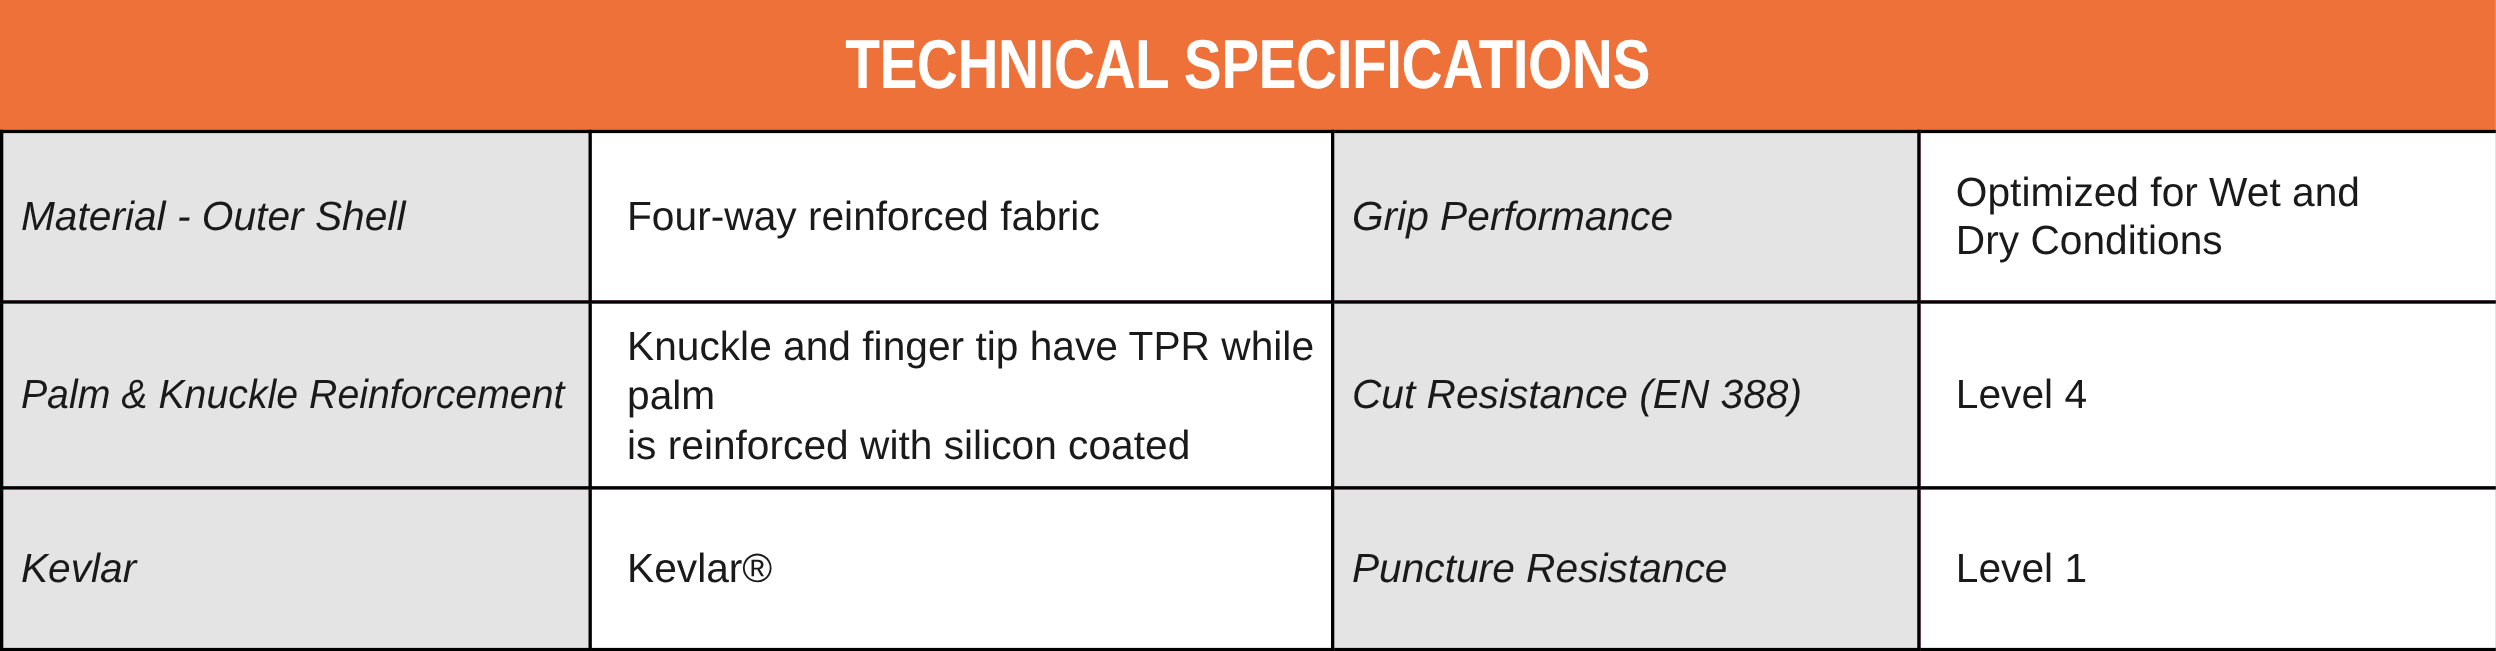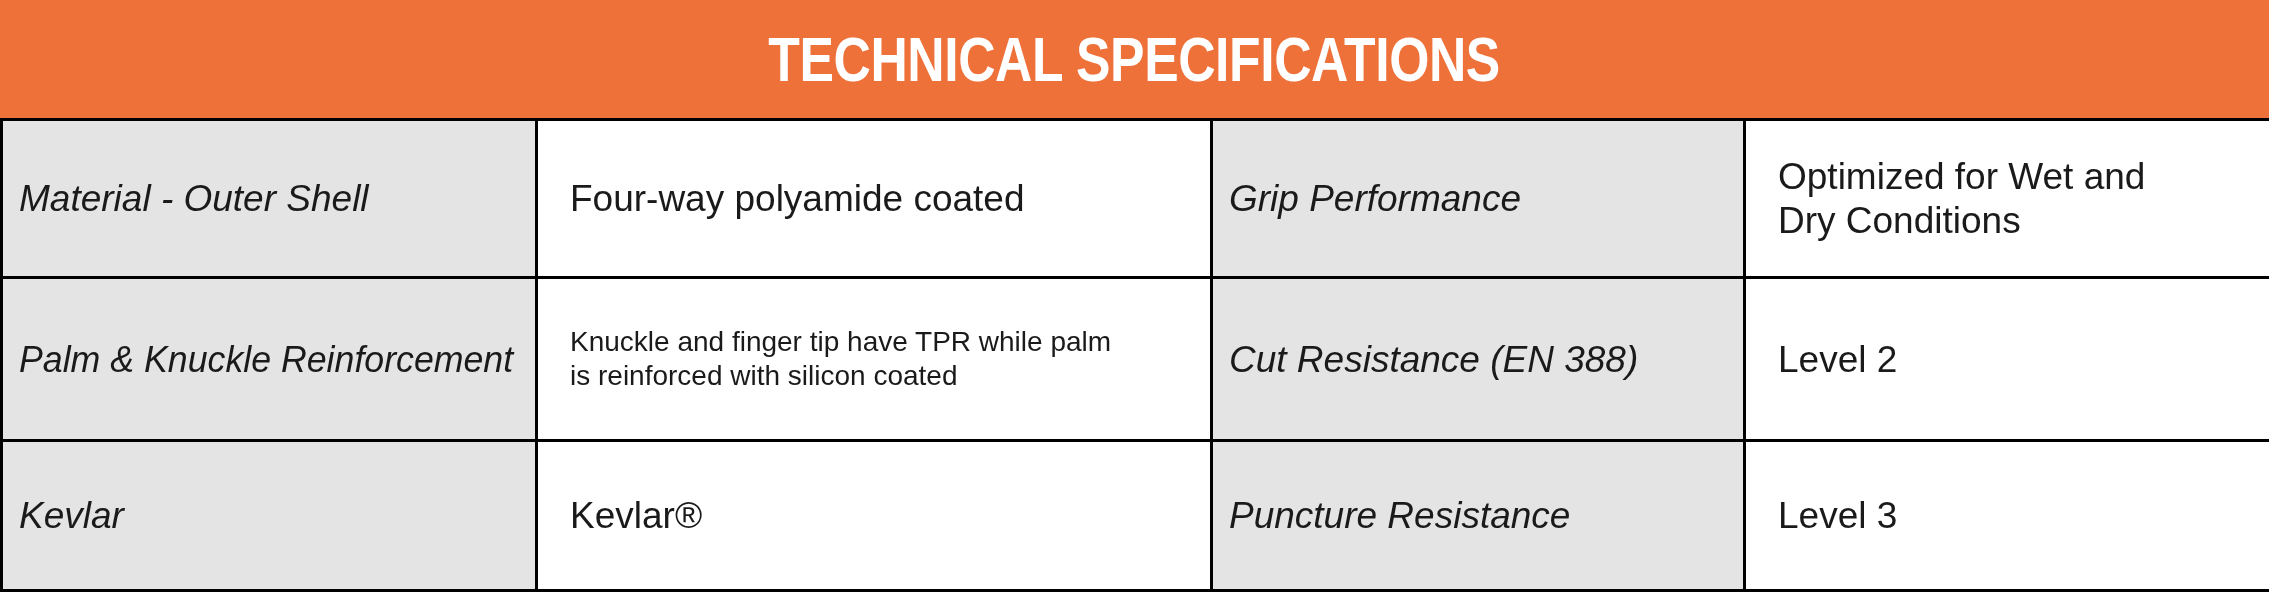--- a/index.html
+++ b/index.html
@@ -90,21 +90,21 @@
     font-size: 37px;
     line-height: 1.18;
     white-space: pre-line;
     display: block;
   }
   .cell-text.condensed {
     transform: scaleX(0.965);
     transform-origin: left center;
   }
   .cell-text.small {
-    font-size: 28px;
+    font-size: 37px;
     line-height: 1.22;
   }
   .cell-text.empty {
     min-height: 1px;
   }
 </style>
 </head>
 <body>
 
 <div id="page">
@@ -119,21 +119,21 @@
       <col class="col-value-a">
       <col class="col-label-b">
       <col class="col-value-b">
     </colgroup>
     <tbody>
       <tr>
         <td class="cell-label">
           <span class="cell-text">Material - Outer Shell</span>
         </td>
         <td class="cell-value">
-          <span class="cell-text">Four-way polyamide coated</span>
+          <span class="cell-text">Four-way reinforced fabric</span>
         </td>
         <td class="cell-label">
           <span class="cell-text">Grip Performance</span>
         </td>
         <td class="cell-value">
           <span class="cell-text">Optimized for Wet and
 Dry Conditions</span>
         </td>
       </tr>
 
@@ -142,35 +142,35 @@
           <span class="cell-text condensed">Palm &amp; Knuckle Reinforcement</span>
         </td>
         <td class="cell-value">
           <span class="cell-text small">Knuckle and finger tip have TPR while palm
 is reinforced with silicon coated</span>
         </td>
         <td class="cell-label">
           <span class="cell-text">Cut Resistance (EN 388)</span>
         </td>
         <td class="cell-value">
-          <span class="cell-text">Level 2</span>
+          <span class="cell-text">Level 4</span>
         </td>
       </tr>
 
       <tr>
         <td class="cell-label">
           <span class="cell-text">Kevlar</span>
         </td>
         <td class="cell-value">
           <span class="cell-text">Kevlar®</span>
         </td>
         <td class="cell-label">
           <span class="cell-text">Puncture Resistance</span>
         </td>
         <td class="cell-value">
-          <span class="cell-text">Level 3</span>
+          <span class="cell-text">Level 1</span>
         </td>
       </tr>
 
     </tbody>
   </table>
 
 </div>
 
 </body></html>

